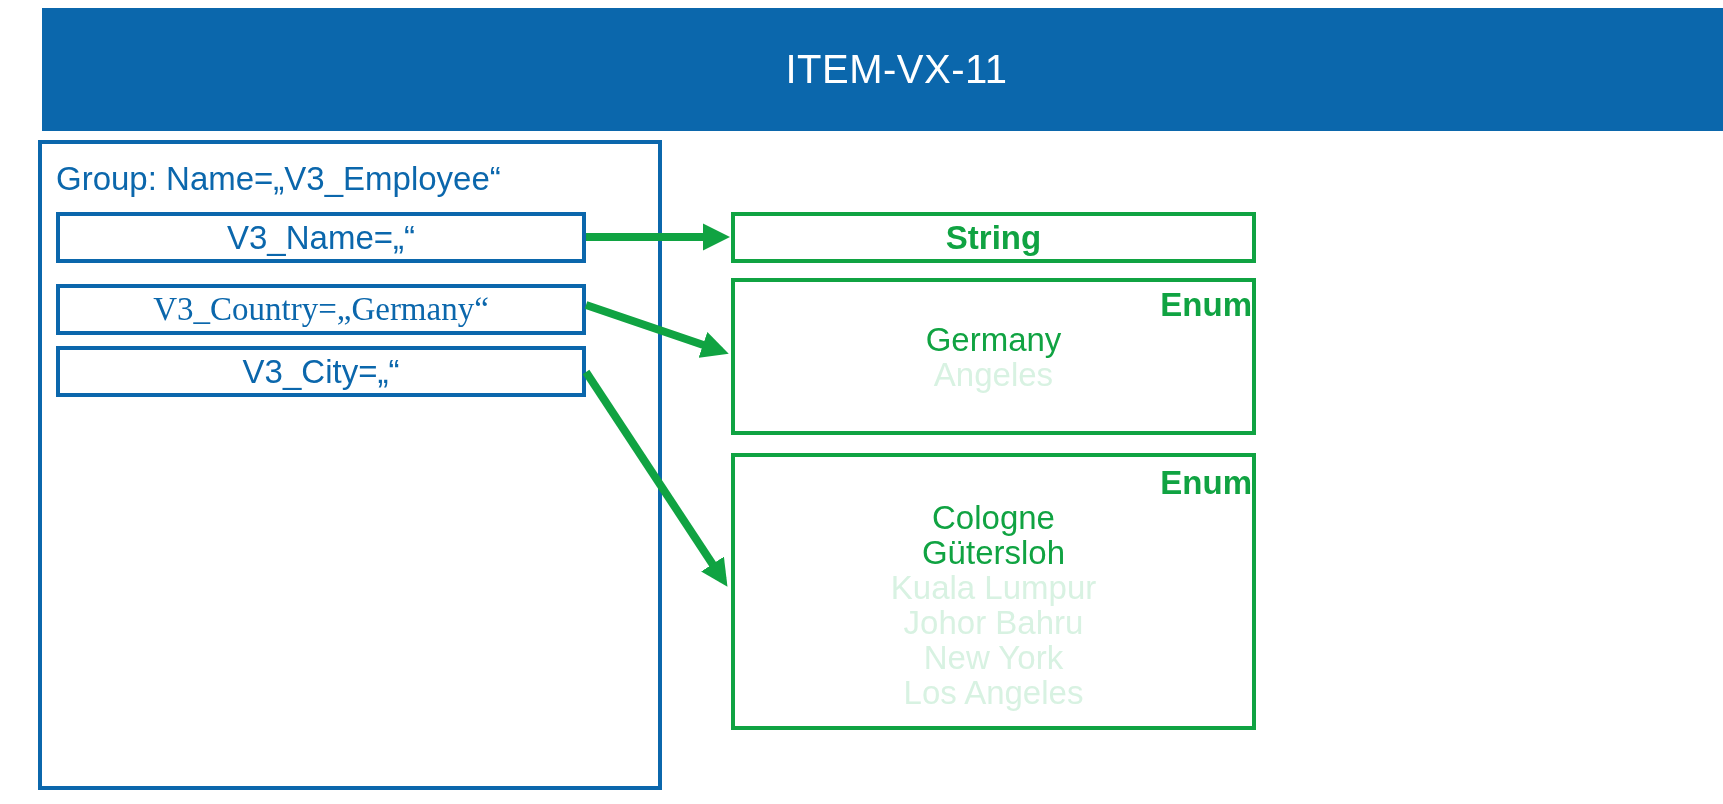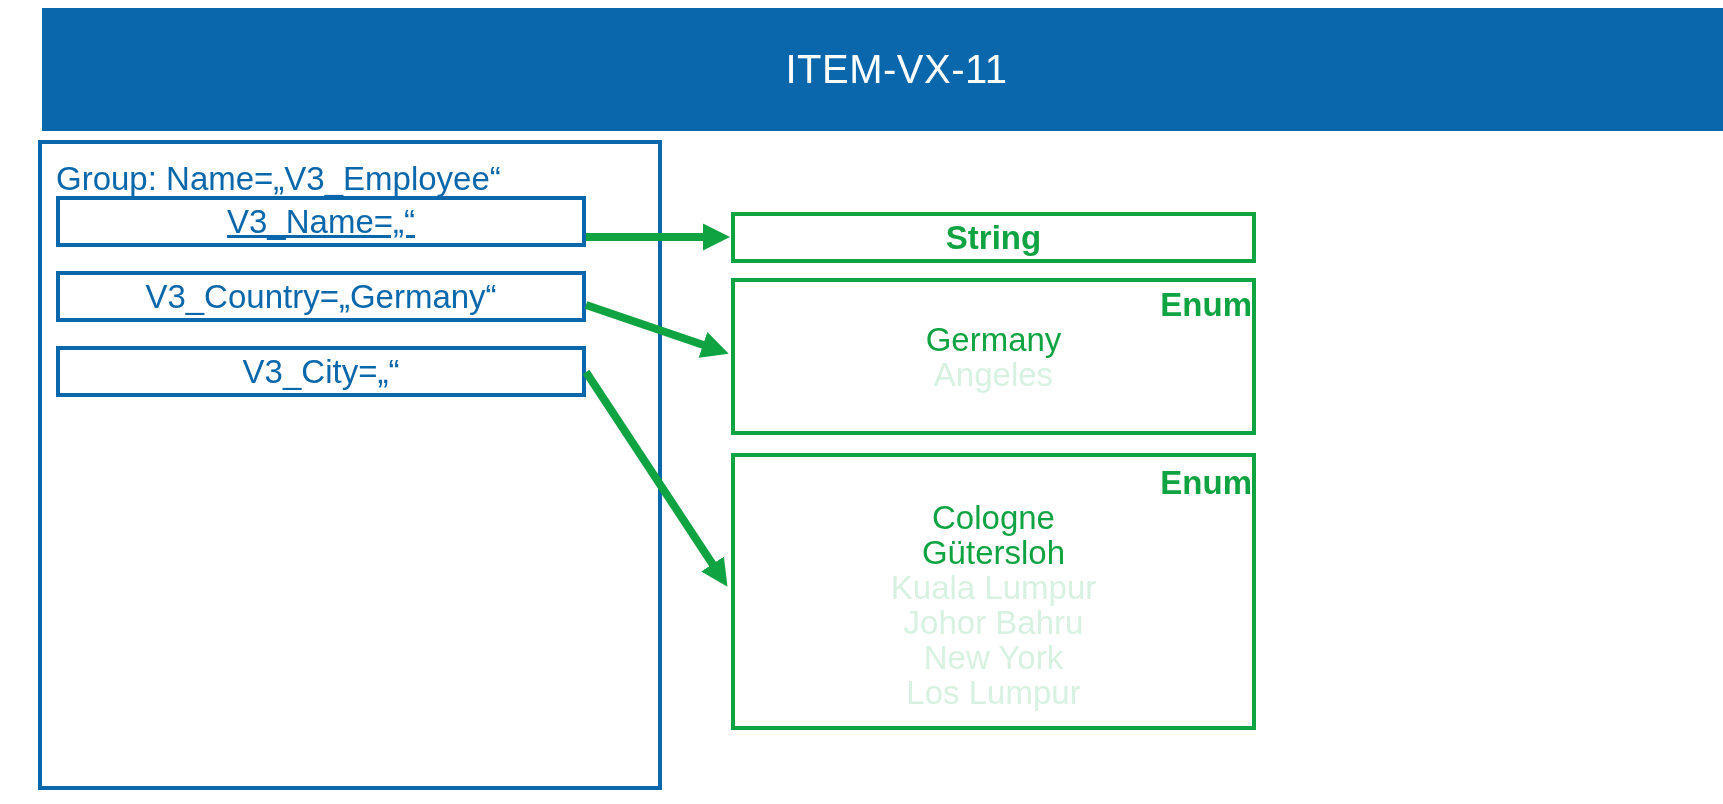--- a/index.html
+++ b/index.html
@@ -49,22 +49,22 @@
     left: 14px;
     width: 530px; height: 51px;
     border: 4px solid var(--blue);
     box-sizing: border-box;
     background: #ffffff;
     display: flex; align-items: center; justify-content: center;
     font-size: 33px;
     color: var(--blue);
     white-space: nowrap;
   }
-  .field-name    { top: 52px; text-decoration: underline; }
-  .field-country { top: 127px; }
+  .field-name    { top: 68px; }
+  .field-country { top: 140px; font-family: Liberation Serif, serif; }
   .field-city    { top: 202px; }
 
   
   .type-box {
     position: absolute;
     left: 697px;
     width: 525px;
     border: 4px solid var(--green);
     box-sizing: border-box;
     background: #ffffff;
@@ -137,16 +137,16 @@
     <div class="enum-value inactive">Angeles</div>
   </div>
 
   <div class="type-box enum-city-box">
     <div class="type-title">Enum</div>
     <div class="enum-value">Cologne</div>
     <div class="enum-value">Gütersloh</div>
     <div class="enum-value inactive">Kuala Lumpur</div>
     <div class="enum-value inactive">Johor Bahru</div>
     <div class="enum-value inactive">New York</div>
-    <div class="enum-value inactive">Los Lumpur</div>
+    <div class="enum-value inactive">Los Angeles</div>
   </div>
 
 </div>
 
 </body></html>

